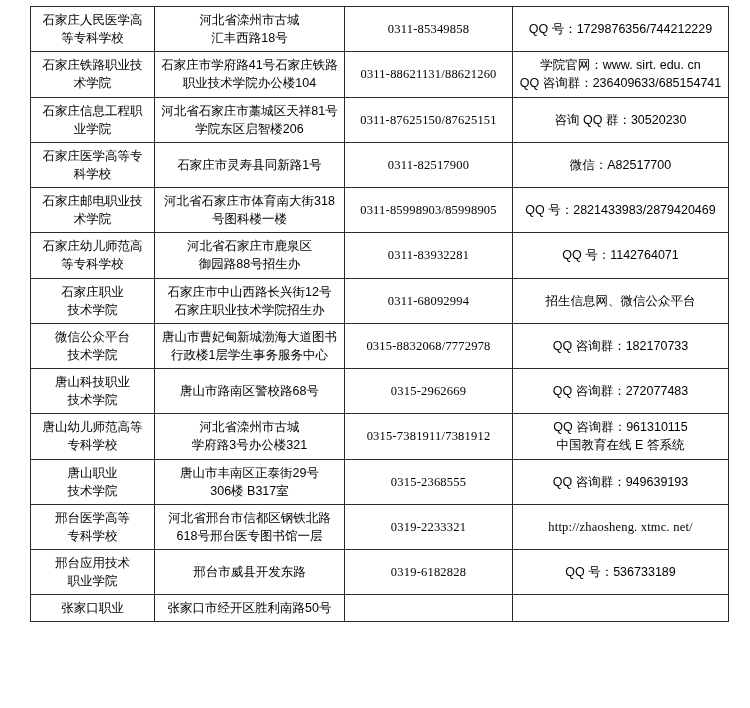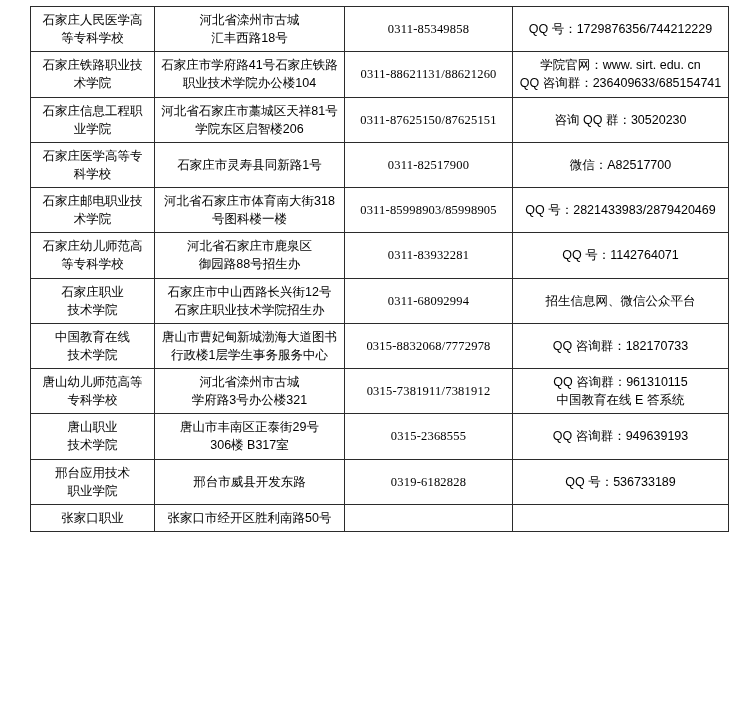--- a/index.html
+++ b/index.html
@@ -161,36 +161,51 @@
           </td>
           <td>
             <span class="cell-line latin">0311-68092994</span>
           </td>
           <td>
             <span class="cell-line">招生信息网、微信公众平台</span>
           </td>
         </tr>
         <tr>
           <td>
-            <span class="cell-line">中国教育在线</span>
+            <span class="cell-line">微信公众平台</span>
             <span class="cell-line">技术学院</span>
           </td>
           <td>
             <span class="cell-line">唐山市曹妃甸新城渤海大道图书</span>
             <span class="cell-line">行政楼1层学生事务服务中心</span>
           </td>
           <td>
             <span class="cell-line latin">0315-8832068/7772978</span>
           </td>
           <td>
             <span class="cell-line">QQ 咨询群：182170733</span>
           </td>
         </tr>
         <tr>
           <td>
+            <span class="cell-line">唐山科技职业</span>
+            <span class="cell-line">技术学院</span>
+          </td>
+          <td>
+            <span class="cell-line">唐山市路南区警校路68号</span>
+          </td>
+          <td>
+            <span class="cell-line latin">0315-2962669</span>
+          </td>
+          <td>
+            <span class="cell-line">QQ 咨询群：272077483</span>
+          </td>
+        </tr>
+        <tr>
+          <td>
             <span class="cell-line">唐山幼儿师范高等</span>
             <span class="cell-line">专科学校</span>
           </td>
           <td>
             <span class="cell-line">河北省滦州市古城</span>
             <span class="cell-line">学府路3号办公楼321</span>
           </td>
           <td>
             <span class="cell-line latin">0315-7381911/7381912</span>
           </td>
@@ -206,20 +221,36 @@
           </td>
           <td>
             <span class="cell-line">唐山市丰南区正泰街29号</span>
             <span class="cell-line">306楼 B317室</span>
           </td>
           <td>
             <span class="cell-line latin">0315-2368555</span>
           </td>
           <td>
             <span class="cell-line">QQ 咨询群：949639193</span>
+          </td>
+        </tr>
+        <tr>
+          <td>
+            <span class="cell-line">邢台医学高等</span>
+            <span class="cell-line">专科学校</span>
+          </td>
+          <td>
+            <span class="cell-line">河北省邢台市信都区钢铁北路</span>
+            <span class="cell-line">618号邢台医专图书馆一层</span>
+          </td>
+          <td>
+            <span class="cell-line latin">0319-2233321</span>
+          </td>
+          <td>
+            <span class="cell-line latin">http://zhaosheng. xtmc. net/</span>
           </td>
         </tr>
         <tr>
           <td>
             <span class="cell-line">邢台应用技术</span>
             <span class="cell-line">职业学院</span>
           </td>
           <td>
             <span class="cell-line">邢台市威县开发东路</span>
           </td>

